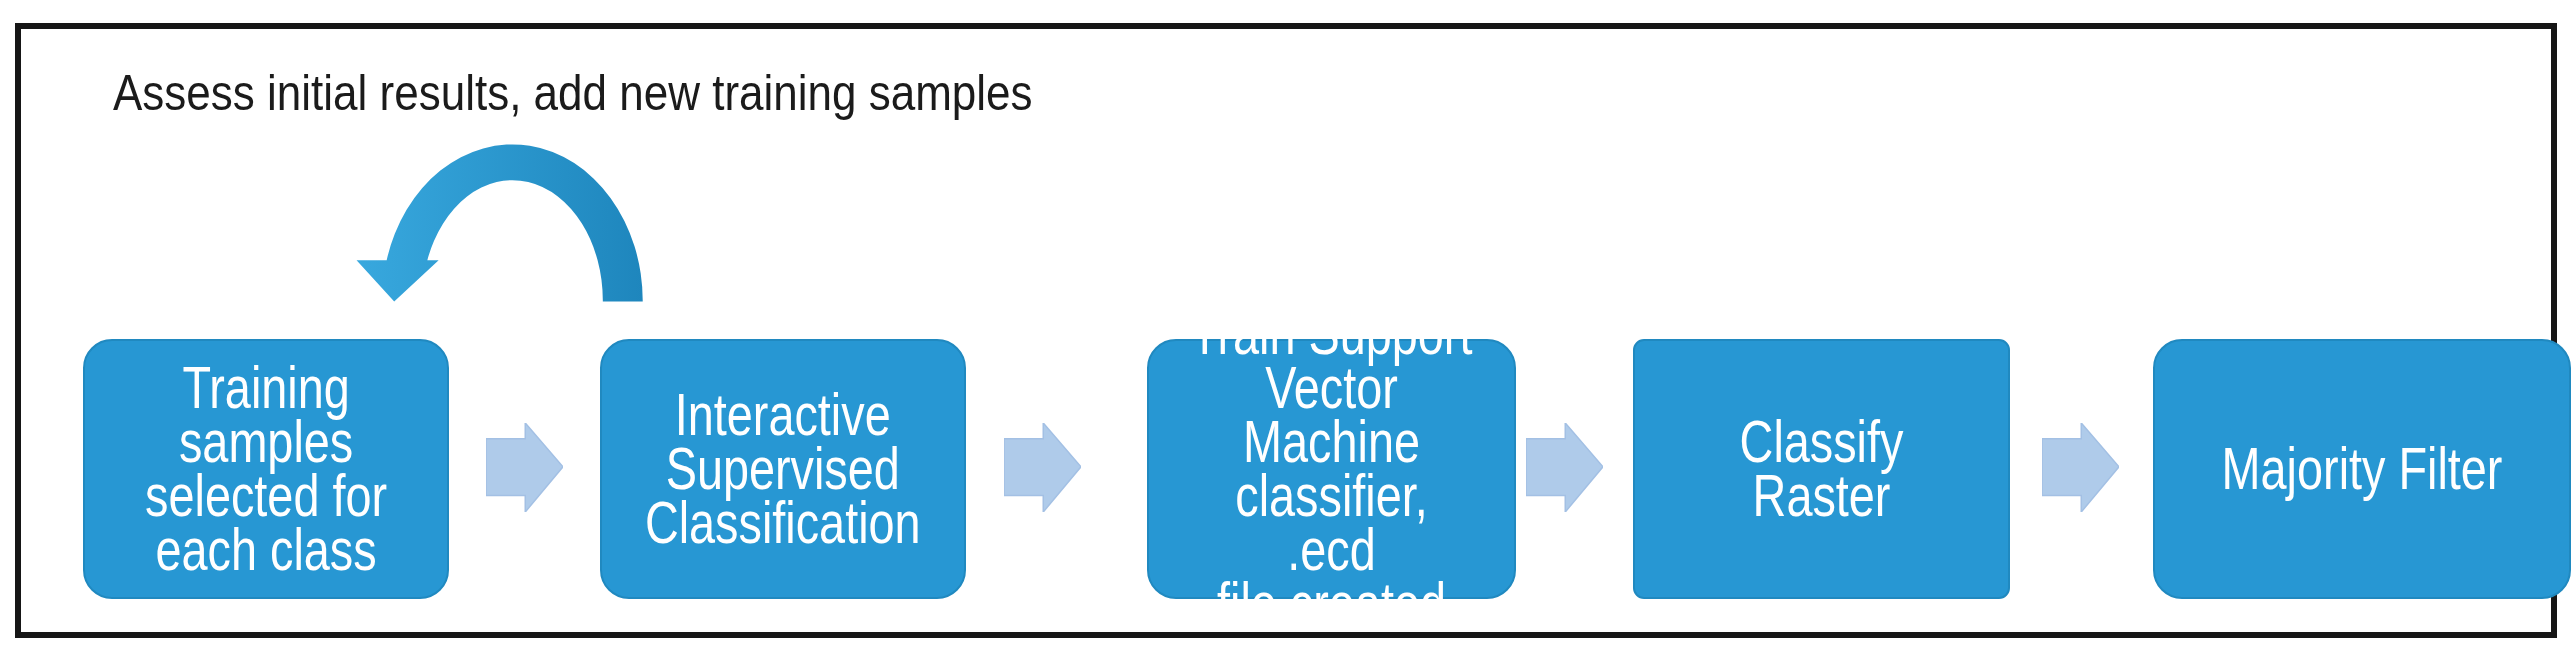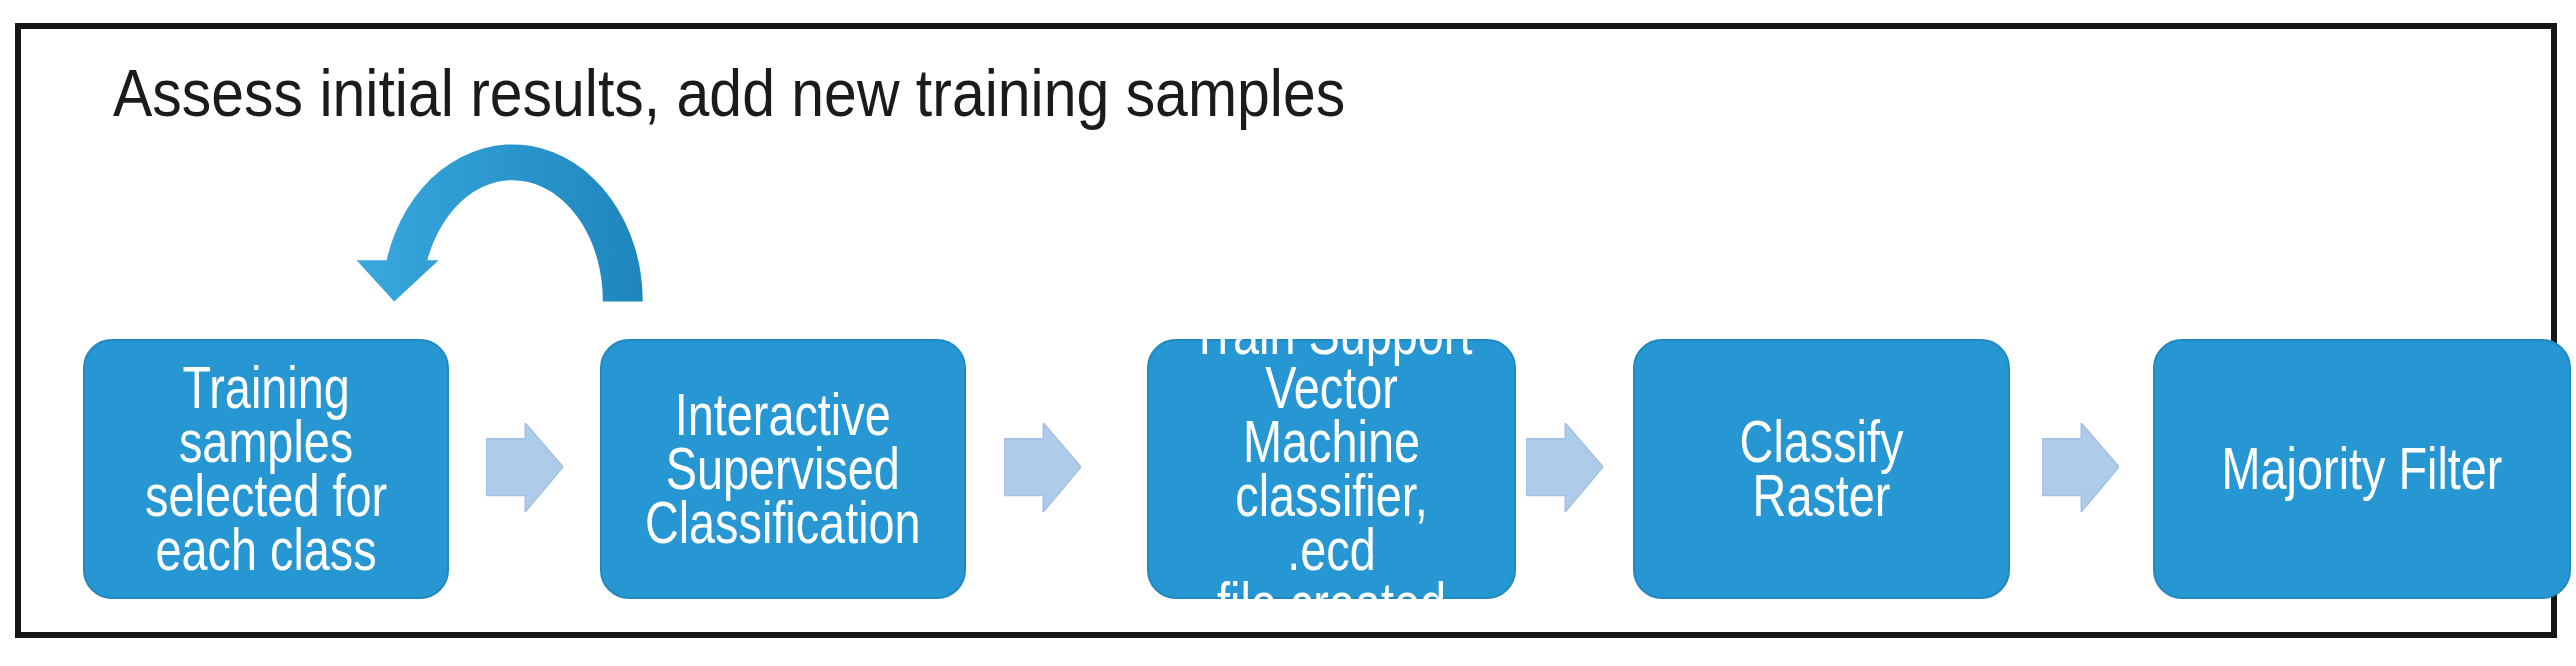--- a/index.html
+++ b/index.html
@@ -19,21 +19,21 @@
     box-sizing: border-box;
     background: #ffffff;
   }
   .heading {
     position: absolute;
     left: 113px; top: 63px;
     height: 60px;
     display: flex;
     align-items: center;
     color: #1b1b1b;
-    font-size: 67px;
+    font-size: 50px;
     line-height: 60px;
     white-space: nowrap;
   }
   .heading .squeeze {
     display: inline-block;
     transform: scaleX(0.88);
     transform-origin: left center;
   }
   .flow-box {
     position: absolute;
@@ -117,21 +117,21 @@
     <span class="label">Train Support
 Vector Machine
 classifier, .ecd
 file created</span>
   </div>
 
   <svg class="flow-arrow" style="left:1526px;" viewBox="0 0 102 118" aria-hidden="true">
     <polygon points="0,21 52,21 52,0 102,58 52,118 52,96 0,96" fill="#afcbea" stroke="#a3c0e4" stroke-width="2"></polygon>
   </svg>
 
-  <div class="flow-box" style="left:1633px; width:377px;">
+  <div class="flow-box" style="left:1633px; width:377px;border-radius:11px;">
     <span class="label">Classify Raster</span>
   </div>
 
   <svg class="flow-arrow" style="left:2042px;" viewBox="0 0 102 118" aria-hidden="true">
     <polygon points="0,21 52,21 52,0 102,58 52,118 52,96 0,96" fill="#afcbea" stroke="#a3c0e4" stroke-width="2"></polygon>
   </svg>
 
   <div class="flow-box" style="left:2153px; width:418px;">
     <span class="label">Majority Filter</span>
   </div>

